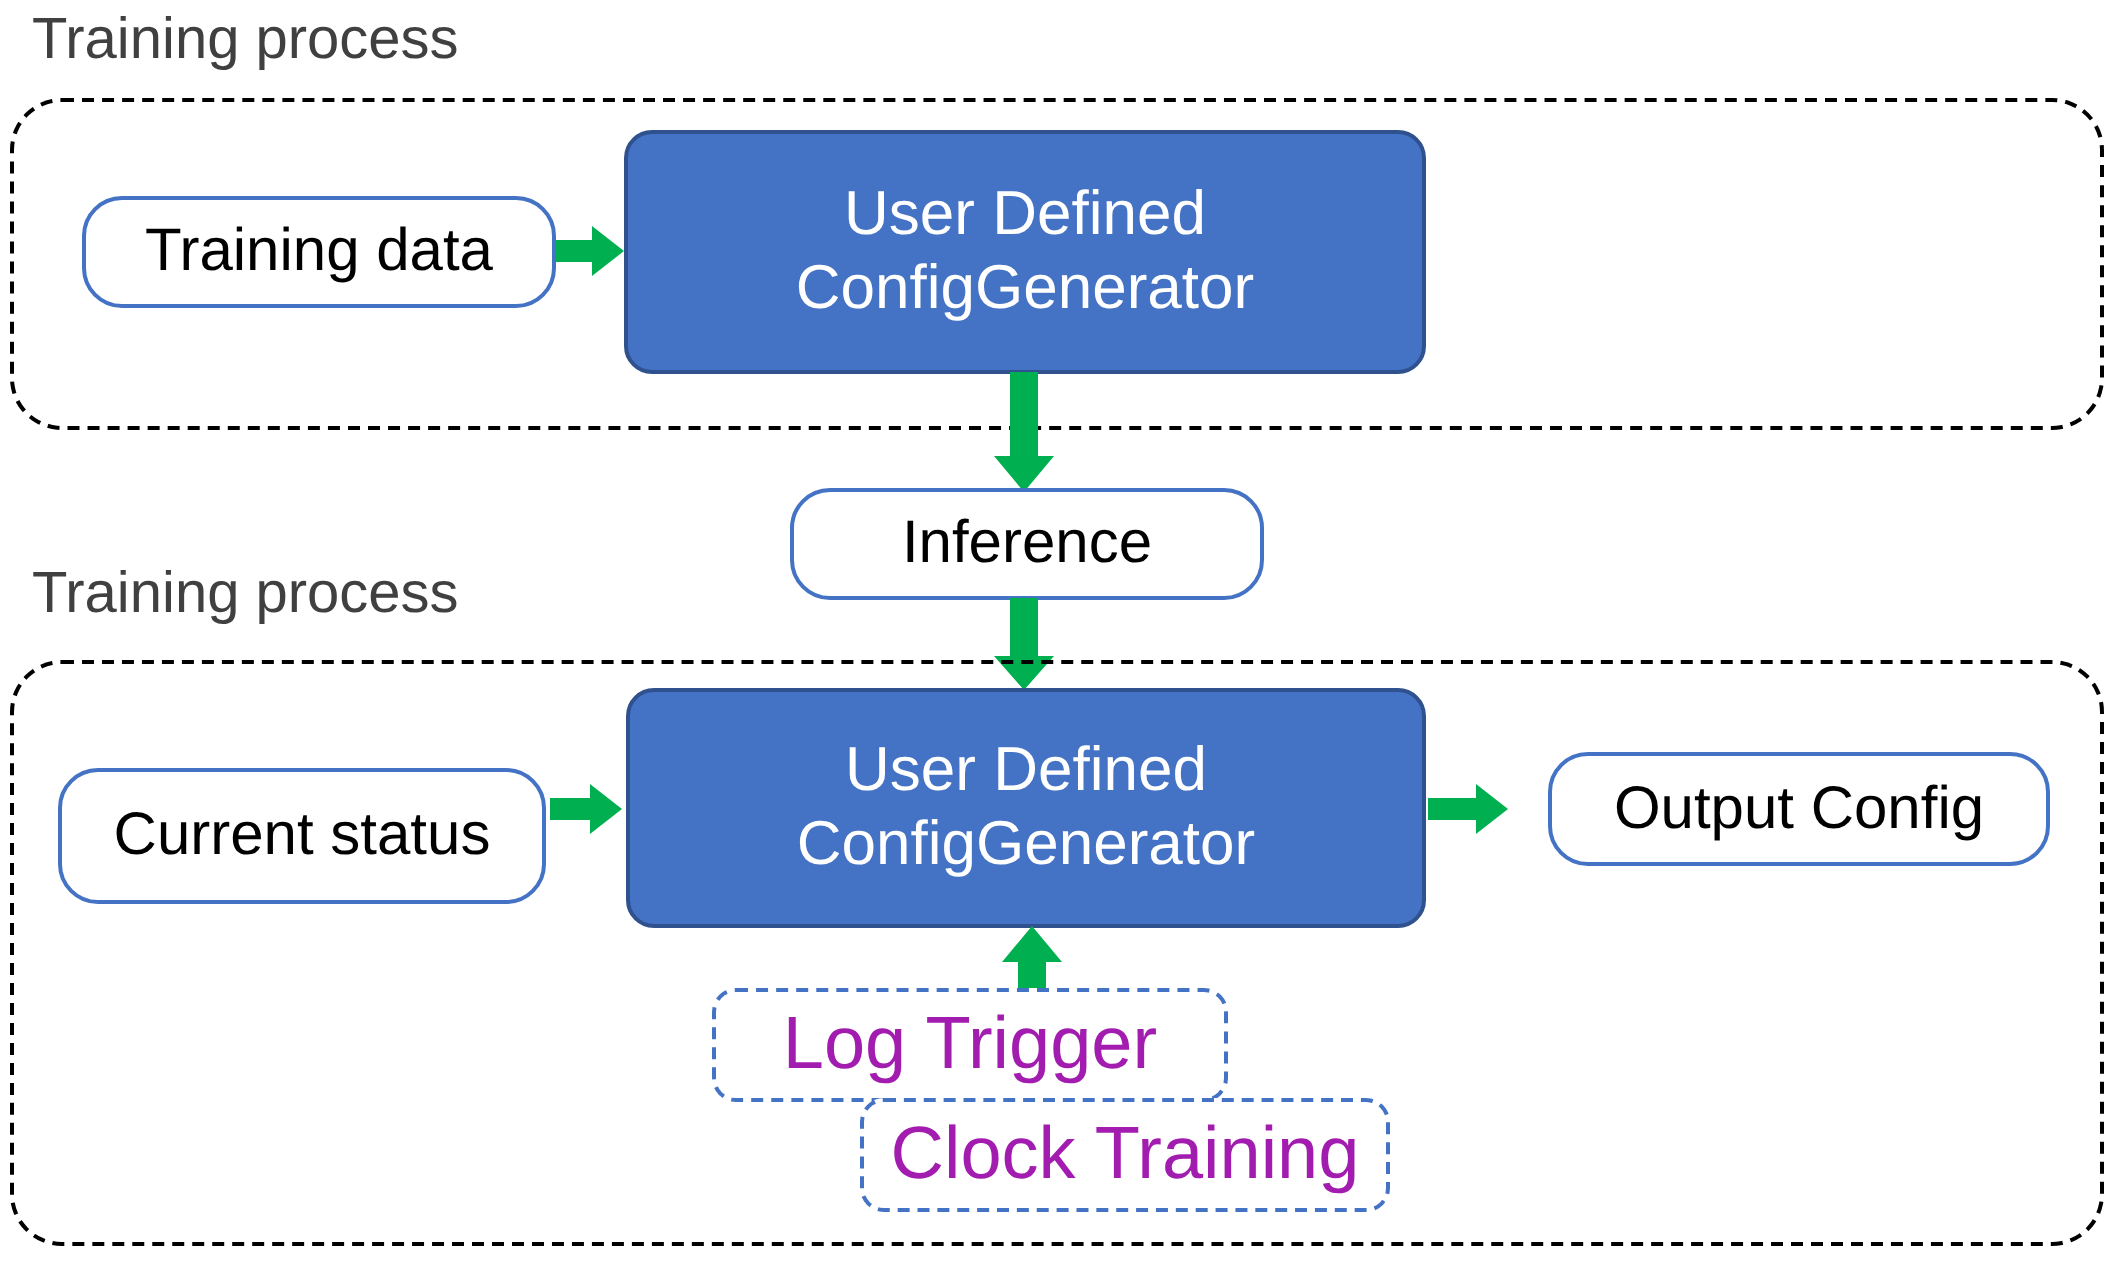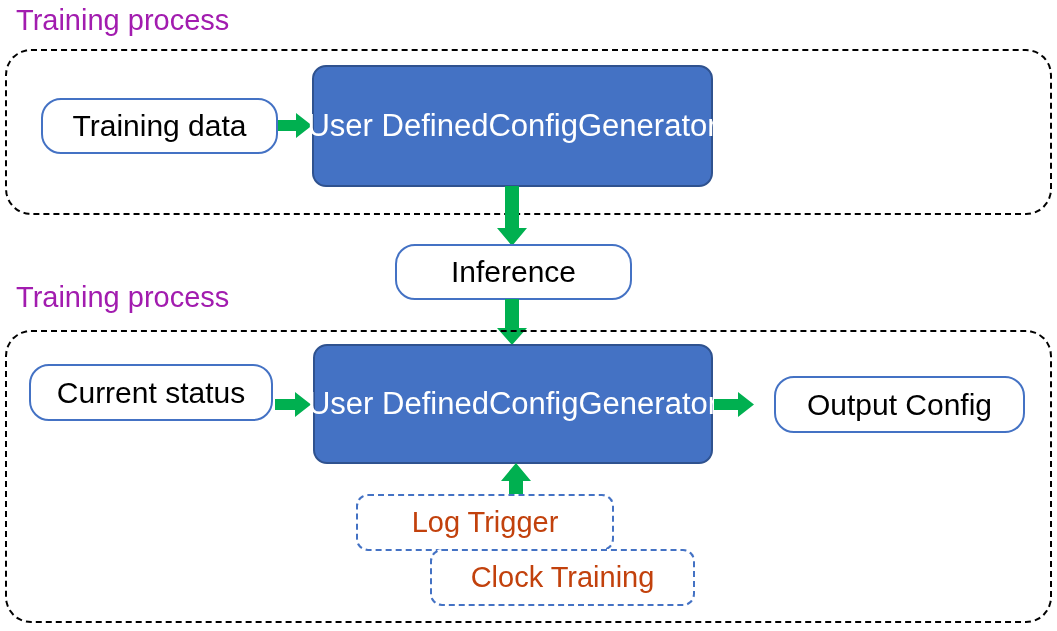--- a/index.html
+++ b/index.html
@@ -15,21 +15,21 @@
     width: 1057px;
     height: 631px;
     background: #ffffff;
     overflow: hidden;
   }
   .abs { position: absolute; box-sizing: border-box; }
 
   
   .group-label {
     font-size: 29px;
-    color: #a21caf;
+    color: #404040;
     line-height: 1;
     white-space: nowrap;
   }
 
   
   .process-container {
     border: 2.5px dashed #000000;
     border-radius: 26px;
     background: transparent;
   }
@@ -47,39 +47,39 @@
     line-height: 1.05;
     white-space: nowrap;
   }
 
   
   .proc-box {
     background: #4472C4;
     border: 2px solid #2F528F;
     border-radius: 14px;
     display: flex;
-    flex-direction: row;
+    flex-direction: column;
     align-items: center;
     justify-content: center;
     color: #ffffff;
     font-size: 31px;
     line-height: 1.18;
     white-space: nowrap;
   }
 
   
   .trigger-box {
     border: 2.5px dashed #4472C4;
     border-radius: 12px;
     background: #ffffff;
     display: flex;
     align-items: center;
     justify-content: center;
-    color: #c2410c;
-    font-size: 29px;
+    color: #a21caf;
+    font-size: 37px;
     line-height: 1.05;
     white-space: nowrap;
     text-align: right;
   }
 
   
   .arrow-svg { position: absolute; overflow: visible; }
   .arrow-shape { fill: #00B050; }
 </style>
 </head>
@@ -113,21 +113,21 @@
   </div>
 
   <svg class="arrow-svg" style="left:497px; top:299px;" width="32" height="48">
     <path class="arrow-shape" d="M8,0 L22,0 L22,29 L30,29 L15,46 L0,29 L8,29 Z"></path>
   </svg>
 
   <div class="abs group-label" style="left:16px; top:283px;">Training process</div>
 
   <div class="abs process-container" style="left:5px; top:330px; width:1047px; height:293px;"></div>
 
-  <div class="abs io-box" style="left:29px; top:364px; width:244px; height:57px;">
+  <div class="abs io-box" style="left:29px; top:384px; width:244px; height:68px;">
     <span>Current status</span>
   </div>
 
   <svg class="arrow-svg" style="left:275px; top:389px;" width="40" height="32">
     <path class="arrow-shape" d="M0,10 L20,10 L20,3 L36,15.5 L20,28 L20,21 L0,21 Z"></path>
   </svg>
 
   <div class="abs proc-box" style="left:313px; top:344px; width:400px; height:120px;">
     <div>User Defined</div>
     <div>ConfigGenerator</div>

